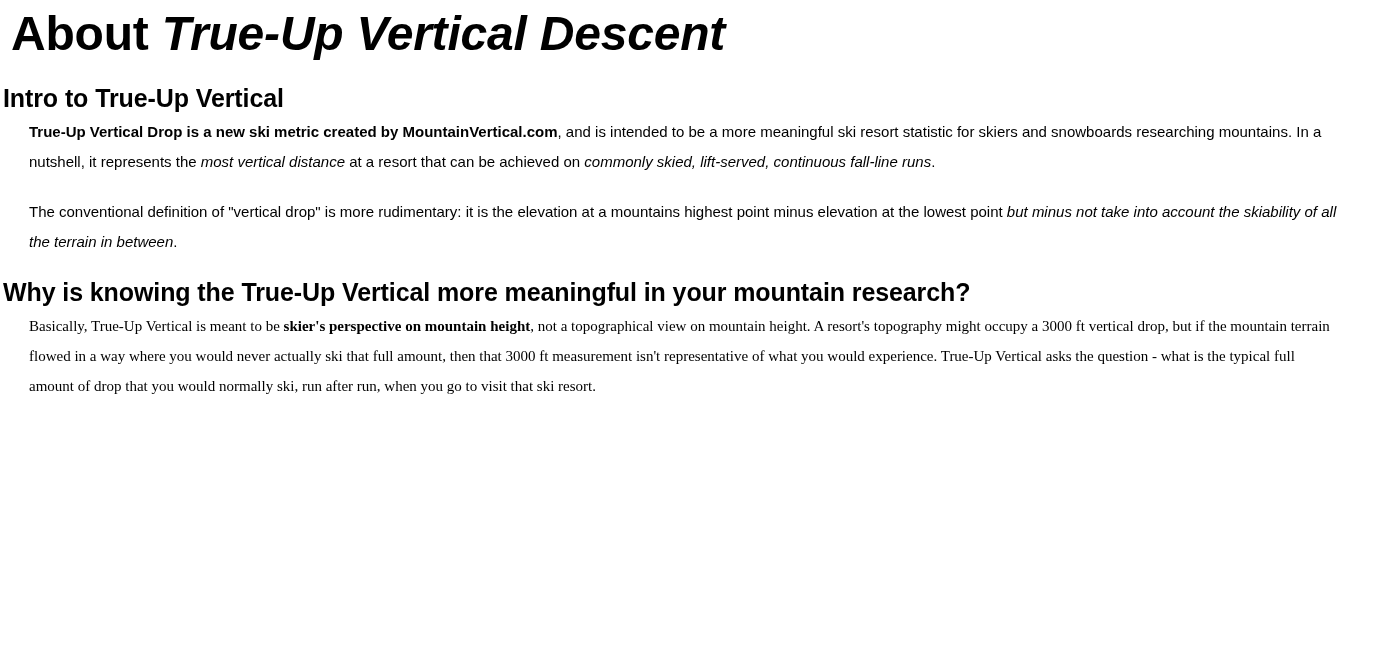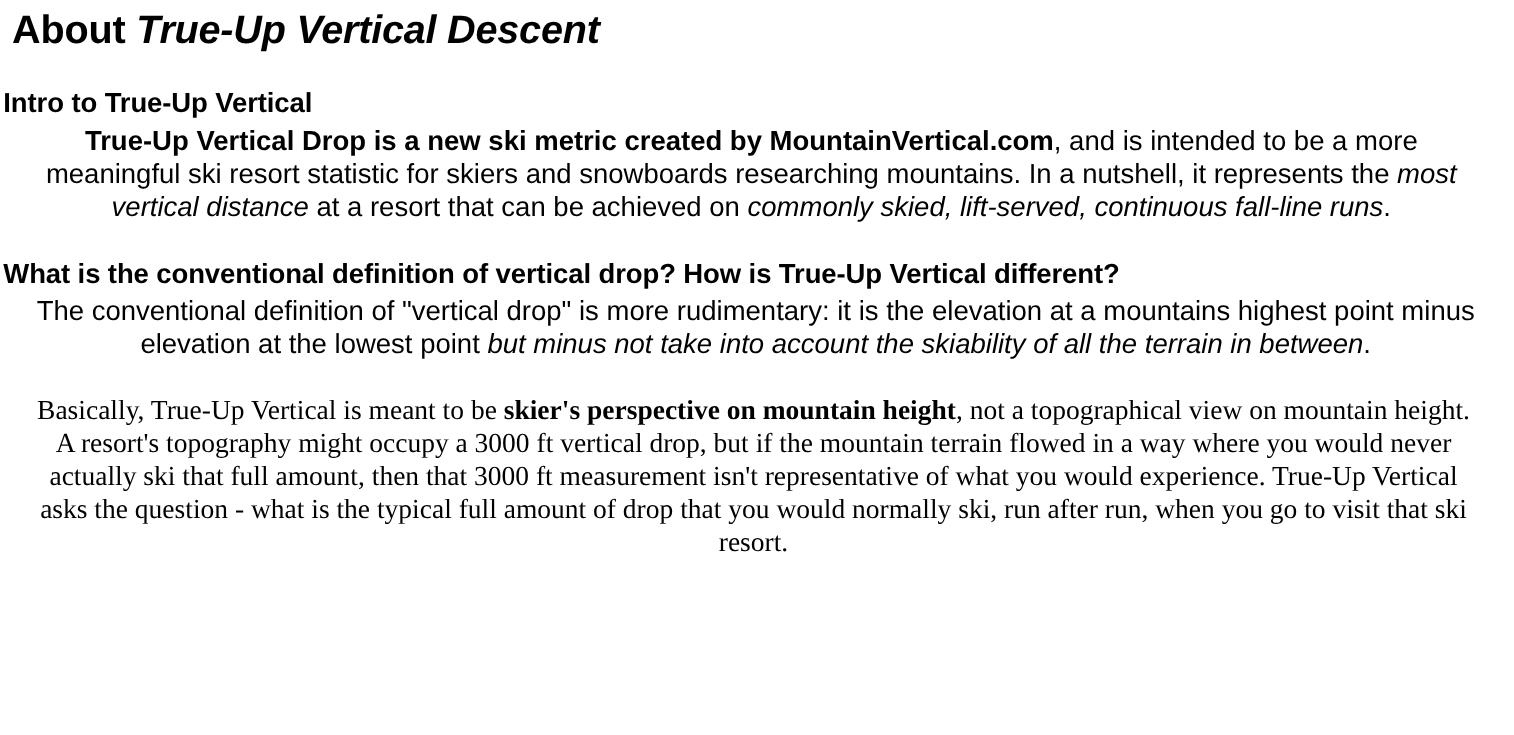--- a/index.html
+++ b/index.html
@@ -18,53 +18,53 @@
   }
 
   #page {
     padding: 0px 18px 0 3px;
     box-sizing: border-box;
     width: 1376px;
   }
 
   
   .page-title {
-    font-size: 36px;
+    font-size: 48px;
     font-weight: bold;
     line-height: 1.18;
     letter-spacing: -0.2px;
     margin: 6px 0 0 8px;
     white-space: nowrap;
   }
   .page-title .title-em {
     font-style: italic;
   }
 
   
   .section {
-    margin-top: 31px;
+    margin-top: 20px;
   }
   .section-heading {
     font-size: 25px;
     font-weight: bold;
     line-height: 1.2;
     letter-spacing: -0.1px;
     margin: 0 0 4px 0;
     white-space: nowrap;
   }
 
   .section-body {
     padding-left: 26px;
   }
 
   .para {
-    font-size: 25px;
+    font-size: 15px;
     line-height: 30px;
     margin: 0;
-    text-align: center;
+    text-align: left;
     max-width: 1320px;
   }
   .para + .para {
     margin-top: 21px;
   }
 
   .b  { font-weight: bold; }
   .i  { font-style: italic; }
 
   
@@ -82,25 +82,25 @@
   </h1>
 
   <div id="sections-root">
       <section class="section" id="section-intro">
         <h2 class="section-heading">Intro to True-Up Vertical</h2>
         <div class="section-body">
           <p class="para"><span class="b">True-Up Vertical Drop is a new ski metric created by MountainVertical.com</span><span>, and is intended to be a more meaningful ski resort statistic for skiers and snowboards researching mountains. In a nutshell, it represents the </span><span class="i">most vertical distance</span><span> at a resort that can be achieved on </span><span class="i">commonly skied, lift-served, continuous fall-line runs</span><span>.</span></p>
         </div>
       </section>
       <section class="section" id="section-definition">
-        <h2 class="section-heading">What is the conventional definition of vertical drop? How is True-Up Vertical different?</h2>
         <div class="section-body">
           <p class="para"><span>The conventional definition of "vertical drop" is more rudimentary: it is the elevation at a mountains highest point minus elevation at the lowest point  </span><span class="i">but minus not take into account the skiability of all the terrain in between</span><span>.</span></p>
         </div>
       </section>
       <section class="section" id="section-why">
+        <h2 class="section-heading">Why is knowing the True-Up Vertical more meaningful in your mountain research?</h2>
         <div class="section-body">
           <p class="para"><span>Basically, True-Up Vertical is meant to be </span><span class="b">skier's perspective on mountain height</span><span>, not a topographical view on mountain height. A resort's topography might occupy a 3000 ft vertical drop, but if the mountain terrain flowed in a way where you would never actually ski that full amount, then that 3000 ft measurement isn't representative of what you would experience. True-Up Vertical asks the question - what is the typical full amount of drop that you would normally ski, run after run, when you go to visit that ski resort.</span></p>
         </div>
       </section>
     </div>
 
 </div>
 
 </body></html>

